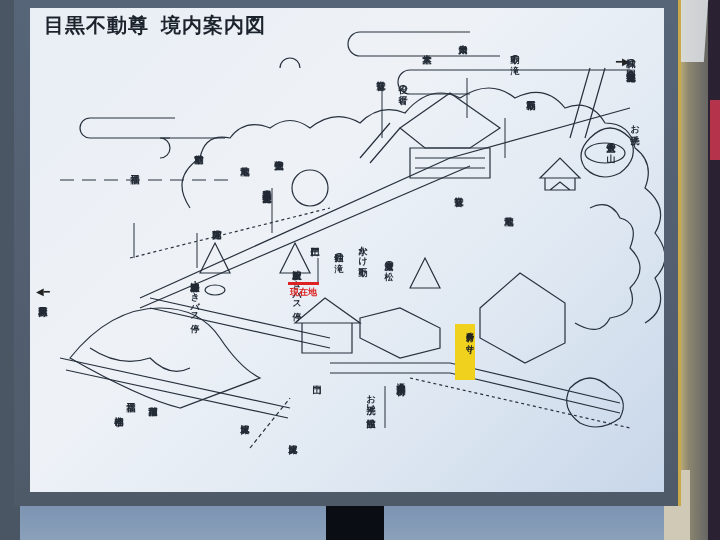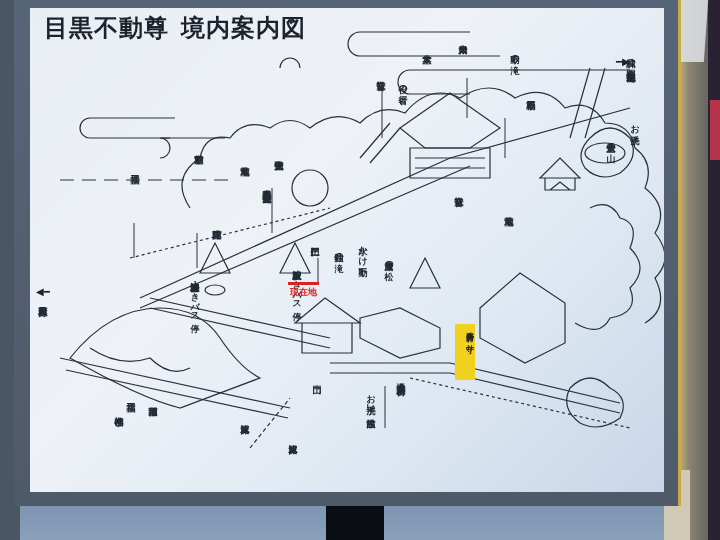--- a/index.html
+++ b/index.html
@@ -16,21 +16,21 @@
      transform:skewX(-4deg);opacity:.85;}
   .tape-bottom{position:absolute;left:664px;top:470px;width:26px;height:70px;background:#cfc9b5;}
   .frame{position:absolute;left:14px;top:0;width:664px;height:506px;
      background:linear-gradient(180deg,#576579 0%,#4f5a69 100%);
      border-right:3px solid #c9a94a;}
   .frame-left{position:absolute;left:0;top:0;width:20px;height:540px;background:#4a5664;}
   .panel{position:absolute;left:30px;top:8px;width:634px;height:484px;
      background:linear-gradient(135deg,#e9eef4 0%,#eef2f7 40%,#dfe8f2 70%,#c7d6e9 100%);
      overflow:hidden;}
   .title{position:absolute;left:14px;top:4px;font-family:Liberation Mono, monospace;
-     font-weight:bold;font-size:24px;color:#1d232c;letter-spacing:1px;}
+     font-weight:bold;font-size:20px;color:#1d232c;letter-spacing:1px;}
   .title .gap{display:inline-block;width:12px;}
   svg.map{position:absolute;left:0;top:0;}
   .lbl{position:absolute;writing-mode:vertical-rl;font-size:9px;line-height:10px;
        color:#222a35;font-weight:bold;letter-spacing:0;}
   .here{position:absolute;left:258px;top:274px;font-size:9px;color:#d22;font-weight:bold;
         border-top:3px solid #d22;padding:1px 2px 0;}
   .yellow{position:absolute;left:425px;top:316px;width:20px;height:56px;background:#f0d21e;
           writing-mode:vertical-rl;font-size:8px;line-height:9px;color:#222;padding:2px 1px;
           box-sizing:border-box;font-weight:bold;}
   .arrow-left{position:absolute;left:6px;top:278px;font-size:10px;color:#222;}

